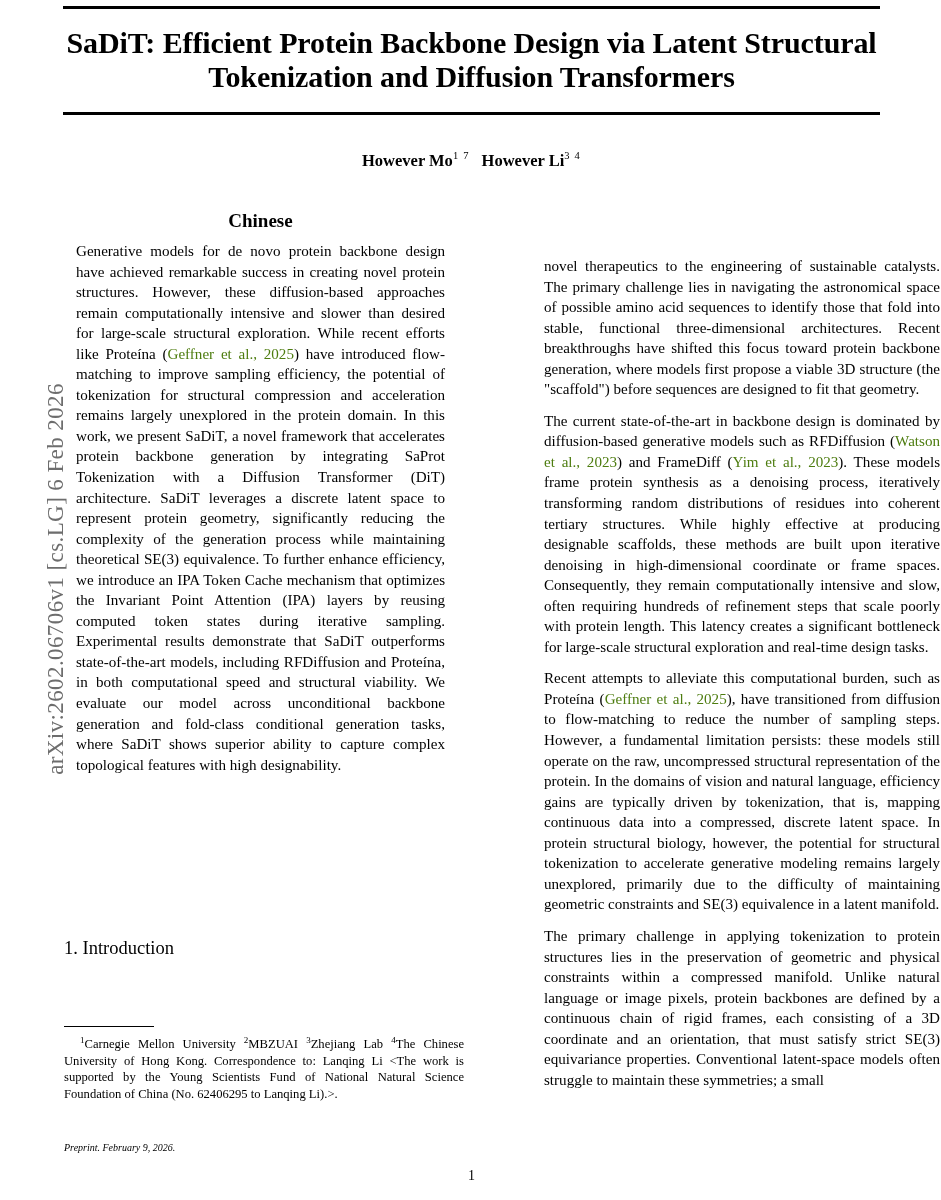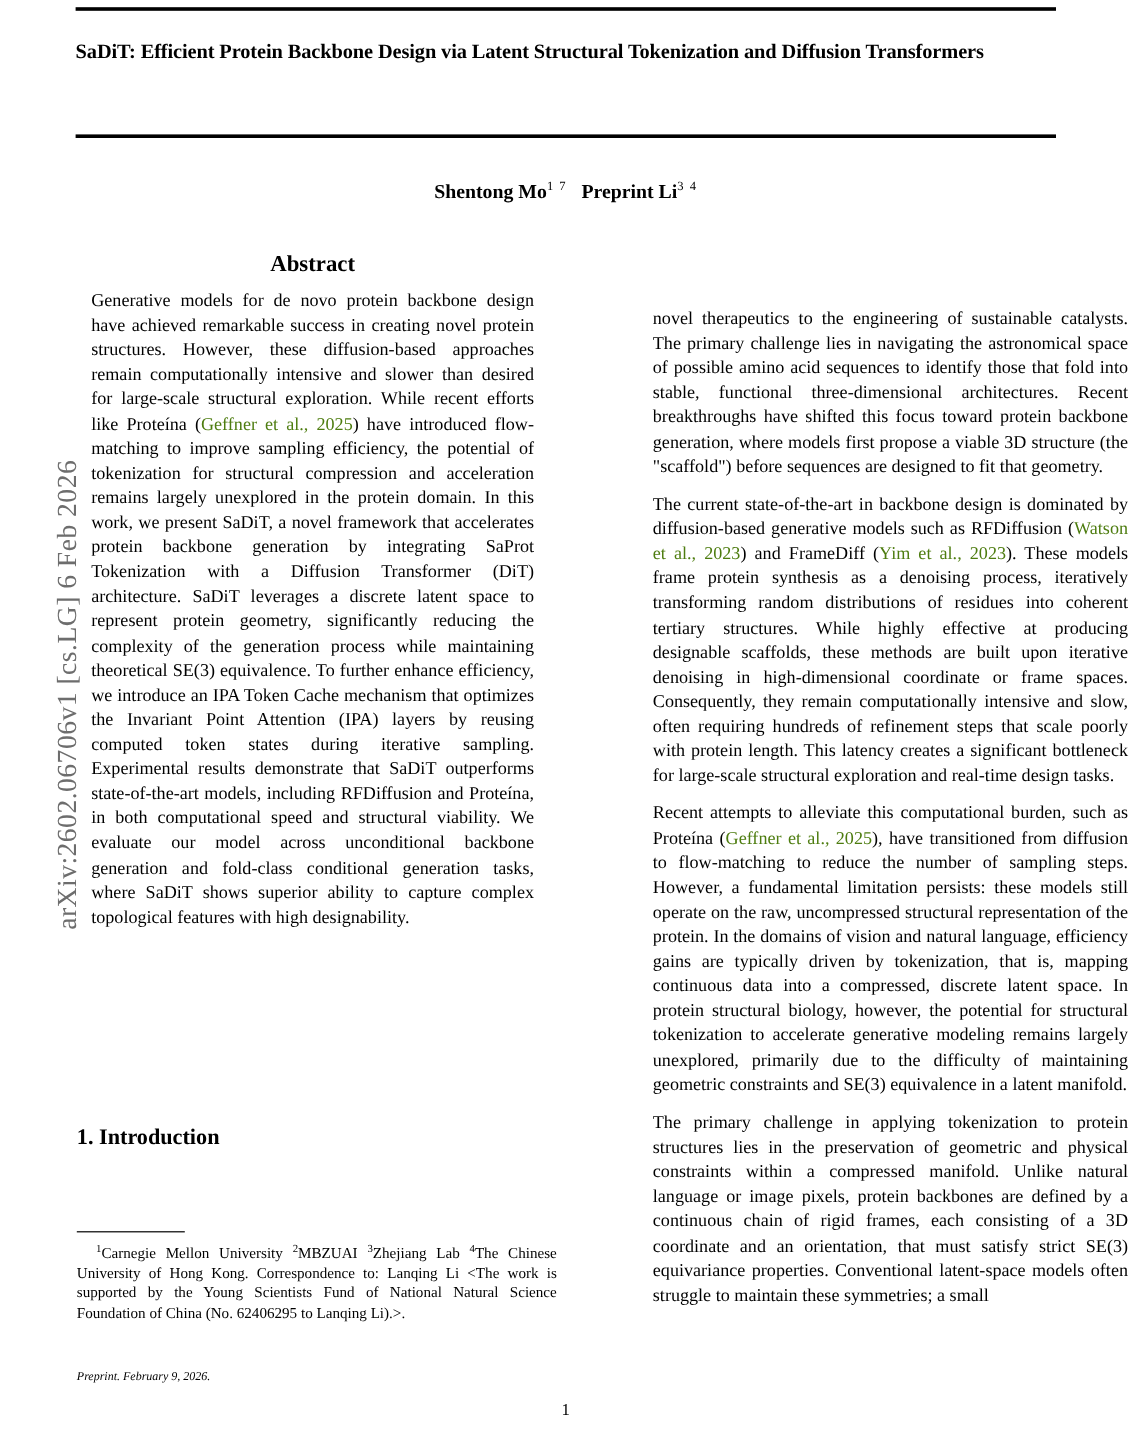--- a/index.html
+++ b/index.html
@@ -45,23 +45,23 @@
   }
   #rule-top { top: 6px; }
   #rule-under-title { top: 112px; }
 
   
   #title {
     position: absolute;
     left: 63px;
     top: 26px;
     width: 817px;
-    text-align: left;
+    text-align: center;
     font-weight: bold;
-    font-size: 17px;
+    font-size: 30px;
     line-height: 34px;
     letter-spacing: -0.1px;
   }
 
   
   #authors {
     position: absolute;
     left: 63px;
     top: 150px;
     width: 817px;
@@ -84,21 +84,21 @@
     width: 393px;
     font-size: 15.1px;
     line-height: 20.55px;
     text-align: justify;
   }
   #col-left  { left: 64px; }
   #col-right { left: 544px; width: 396px; margin-top: 47px; }
 
   h2.section-head {
     font-size: 18.5px;
-    font-weight: bold;
+    font-weight: normal;
     margin: 0;
     padding: 0;
     line-height: 24px;
   }
   .abstract-head {
     text-align: center;
     font-weight: bold;
     font-size: 19px;
     margin: 0 0 8px 0;
     line-height: 24px;
@@ -165,25 +165,25 @@
 
   <div id="arxiv-stamp">arXiv:2602.06706v1  [cs.LG]  6 Feb 2026</div>
 
   <div class="rule" id="rule-top"></div>
 
   <div id="title">SaDiT: Efficient Protein Backbone Design via Latent Structural Tokenization and Diffusion Transformers</div>
 
   <div class="rule" id="rule-under-title"></div>
 
   <div id="authors">
-    <span>Shentong Mo</span><span class="aff">1 7</span><span class="gap"></span><span>Preprint Li</span><span class="aff">3 4</span>
+    <span>However Mo</span><span class="aff">1 7</span><span class="gap"></span><span>However Li</span><span class="aff">3 4</span>
   </div>
 
   <div class="col" id="col-left">
-    <div class="abstract-head">Abstract</div>
+    <div class="abstract-head">Chinese</div>
     <div class="abstract-body">
       <p class="para"><span>Generative models for de novo protein backbone design have achieved remarkable success in creating novel protein structures. However, these diffusion-based approaches remain computationally intensive and slower than desired for large-scale structural exploration. While recent efforts like Proteína (</span><span class="cite">Geffner et al., 2025</span><span>) have introduced flow-matching to improve sampling efficiency, the potential of tokenization for structural compression and acceleration remains largely unexplored in the protein domain. In this work, we present </span><span class="it">SaDiT</span><span>, a novel framework that accelerates protein backbone generation by integrating SaProt Tokenization with a Diffusion Transformer (DiT) architecture. SaDiT leverages a discrete latent space to represent protein geometry, significantly reducing the complexity of the generation process while maintaining theoretical SE(3) equivalence. To further enhance efficiency, we introduce an IPA Token Cache mechanism that optimizes the Invariant Point Attention (IPA) layers by reusing computed token states during iterative sampling. Experimental results demonstrate that SaDiT outperforms state-of-the-art models, including RFDiffusion and Proteína, in both computational speed and structural viability. We evaluate our model across unconditional backbone generation and fold-class conditional generation tasks, where SaDiT shows superior ability to capture complex topological features with high designability.</span></p>
     </div>
   </div>
 
   <div id="intro-wrap">
     <h2 class="section-head">1. Introduction</h2>
   </div>
 
   <div id="footnote-rule"></div>

